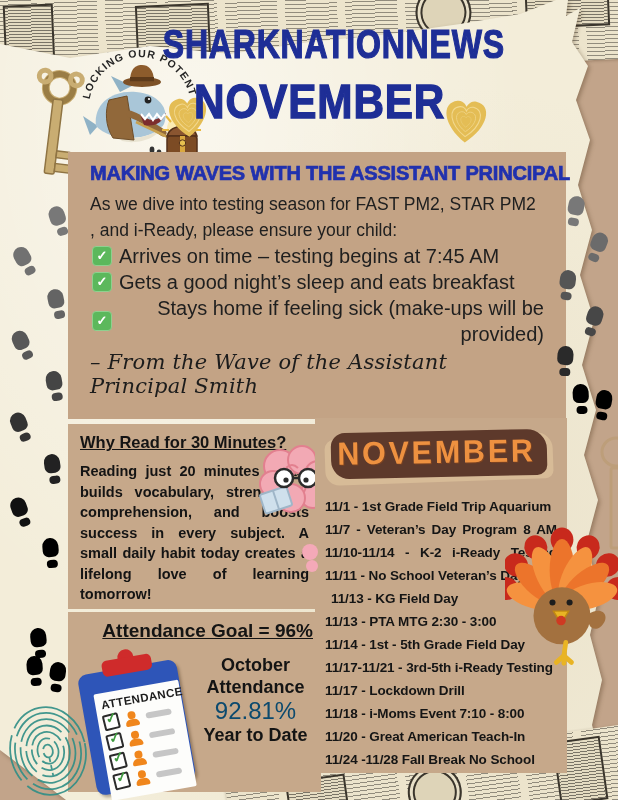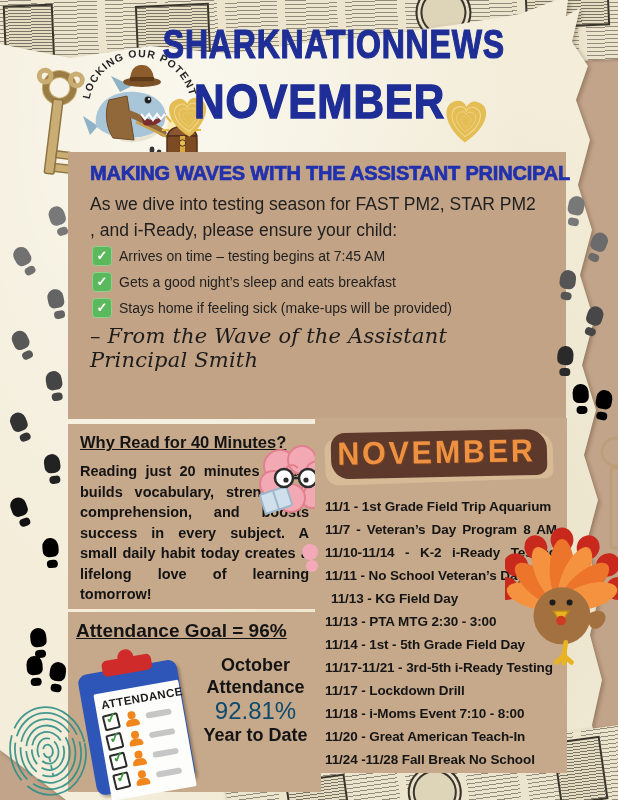--- a/index.html
+++ b/index.html
@@ -49,36 +49,36 @@
     color:#1e2e96; -webkit-text-stroke:1.4px #1e2e96; letter-spacing:1px; white-space:nowrap;}
   .heart{ position:absolute; }
   .heart-l{ left:160px; top:88px; width:56px; height:54px; transform:rotate(-4deg);}
   .heart-r{ left:436px; top:90px; width:60px; height:58px; transform:rotate(3deg);}
   
   .main-box{ position:absolute; left:68px; top:152px; width:498px; height:267px;
     background:#c3a385; padding:6px 22px; box-sizing:border-box; }
   .main-header{ text-align:center; font-size:20px; font-weight:bold; color:#2131ae;
     -webkit-text-stroke:.7px #2131ae; letter-spacing:-.2px; margin:4px 0 6px; white-space:nowrap;}
   .body-txt{ font-size:17.5px; line-height:26px; color:#202020; margin:0; }
-  .check-row{ display:flex; align-items:center; line-height:26px; font-size:14px;text-align:right; }
+  .check-row{ display:flex; align-items:center; line-height:26px; font-size:20px;text-align:right; }
   .ckbox{ flex:0 0 auto; width:18px; height:18px; margin:0 7px 0 2px; background:#5cb85c;
     border:1.5px solid #8fd08f; border-radius:4px; color:#fff; font-size:13px; font-weight:bold;
     display:inline-flex; align-items:center; justify-content:center; }
   .ckbox::before{ content:"✓"; }
   .signature{ font-family:"DejaVu Serif",serif; font-style:italic; font-size:21px;
     color:#1c1c1c; margin-top:3px; letter-spacing:.2px;}
   .why-box{ position:absolute; left:68px; top:424px; width:253px; height:185px;
     background:#c6a88a; padding:9px 12px; box-sizing:border-box;}
   .why-title{ font-size:16.5px; font-weight:bold; text-decoration:underline; color:#141414; }
   .why-body{ font-size:14.5px; font-weight:bold; line-height:20.5px; text-align:justify;
     margin-top:9px; color:#141414;}
   .brain-svg{ position:absolute; left:250px; top:438px; width:86px; height:82px; }
   .att-box{ position:absolute; left:68px; top:612px; width:253px; height:180px;
     background:#c6a88a; padding:8px 8px; box-sizing:border-box;}
-  .att-title{ text-align:left; font-size:19px; font-weight:bold; text-decoration:underline; color:#141414;}
+  .att-title{ text-align:right; font-size:19px; font-weight:bold; text-decoration:underline; color:#141414;}
   .att-row{ display:flex; margin-top:10px; }
   .att-stats{ flex:1; text-align:center; padding-top:2px;}
   .att-label{ font-size:18px; font-weight:bold; line-height:22px; color:#141414;}
   .att-value{ font-size:24px; line-height:26px; color:#0c4a6e;}
   
   .clipboard{ position:relative; width:118px; height:142px; transform:rotate(-10deg); margin-left:4px; flex:0 0 auto;}
   .clip-board{ position:absolute; left:6px; top:14px; width:100px; height:122px;
     background:#2e55b8; border-radius:9px; box-shadow:2px 3px 3px rgba(60,40,20,.35);}
   .clip-sheet{ position:absolute; left:13px; top:21px; width:86px; height:108px; background:#fdfdfb; border-radius:2px;}
   .clip-bar{ position:absolute; left:32px; top:4px; width:50px; height:16px; background:#cf2b2b; border-radius:5px;}
@@ -227,21 +227,21 @@
         <span>Gets a good night’s sleep and eats breakfast</span>
       </div>
       <div class="check-row">
         <span class="ckbox"></span>
         <span>Stays home if feeling sick (make-ups will be provided)</span>
       </div>
       <div class="signature">– From the Wave of the Assistant Principal Smith</div>
     </div>
 
     <div class="why-box">
-      <div class="why-title">Why Read for 40 Minutes?</div>
+      <div class="why-title">Why Read for 30 Minutes?</div>
       <div class="why-body">Reading just 20 minutes a day builds vocabulary, strengthens comprehension, and boosts success in every subject. A small daily habit today creates a lifelong love of learning tomorrow!</div>
     </div>
     <svg class="brain-svg" viewBox="0 0 86 82">
       <g fill="#f2a9b4" stroke="#e2808f" stroke-width="2">
         <circle cx="30" cy="28" r="16"></circle>
           <circle cx="52" cy="22" r="14"></circle>
           <circle cx="68" cy="36" r="13"></circle>
         <circle cx="63" cy="57" r="13"></circle>
           <circle cx="41" cy="60" r="14"></circle>
           <circle cx="23" cy="46" r="13"></circle>

